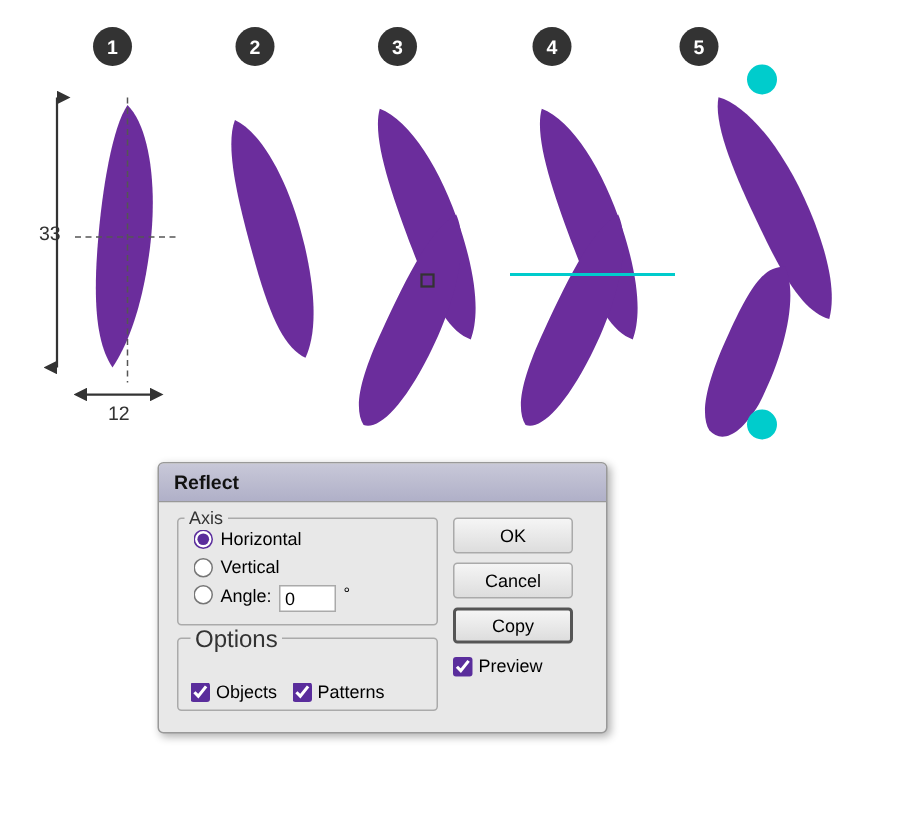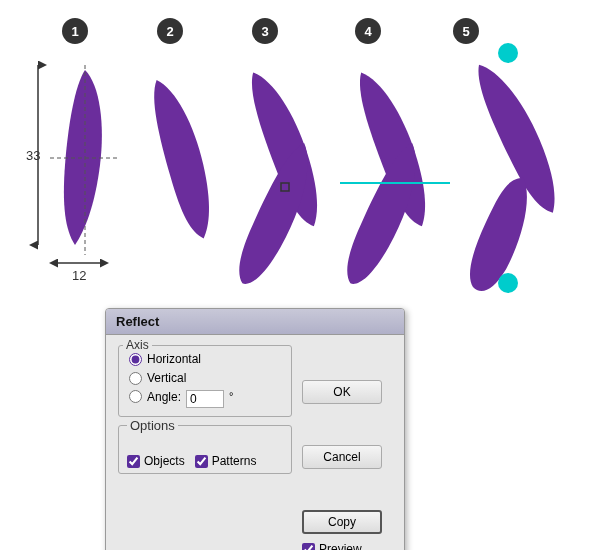--- a/index.html
+++ b/index.html
@@ -134,21 +134,21 @@
       position: relative;
       background: #e8e8e8;
     }
 
     .options-label {
       position: absolute;
       top: -8px;
       left: 8px;
       background: #e8e8e8;
       padding: 0 3px;
-      font-size: 13px;
+      font-size: 16px;
       color: #333;
     }
 
     .checkbox-row {
       display: flex;
       align-items: flex-start;
       gap: 10px;
       font-size: 12px;
       margin-top: 23px;
     }
@@ -163,21 +163,20 @@
       width: 80px;
       height: 24px;
       background: linear-gradient(to bottom, #f5f5f5, #ddd);
       border: 1px solid #aaa;
       border-radius: 3px;
       cursor: pointer;
       font-size: 12px;
       display: flex;
       align-items: center;
       justify-content: center;
-      margin-top: 35px;
     }
 
     .dialog-btn.copy-btn {
       border: 2px solid #555;
       font-weight: normal;
     }
 
     .preview-row {
       display: flex;
       align-items: center;

